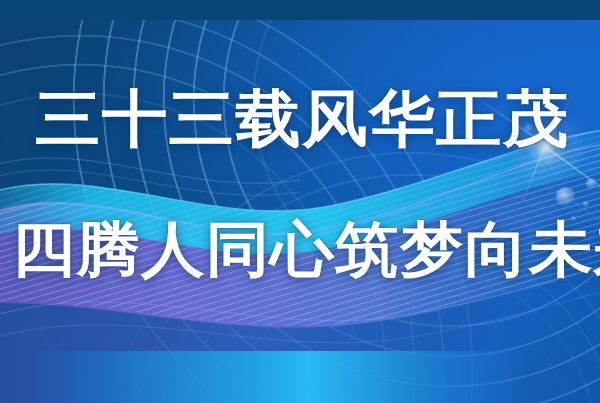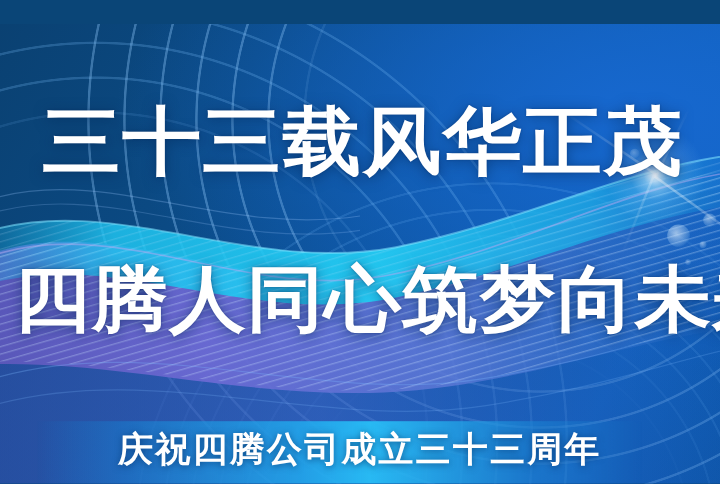--- a/index.html
+++ b/index.html
@@ -230,15 +230,14 @@
   <div class="bokeh" style="left:586px; top:158px; width:11px; height:11px; opacity:.8;"></div>
   <div class="bokeh" style="left:583px; top:181px; width:6px; height:6px; opacity:.75;"></div>
   <div class="bokeh" style="left:571px; top:196px; width:5px; height:5px; opacity:.6;"></div>
   <div class="bokeh" style="left:525px; top:104px; width:8px; height:8px; opacity:.5;"></div>
 
   <div class="title-wrap">
     <div class="title-line title-line-1">三十三载风华正茂</div>
     <div class="title-line title-line-2">四腾人同心筑梦向未来</div>
   </div>
 
-  <div class="subtitle">庆祝四腾公司成立三十三周年</div>
 
 </div>
 
 </body></html>

